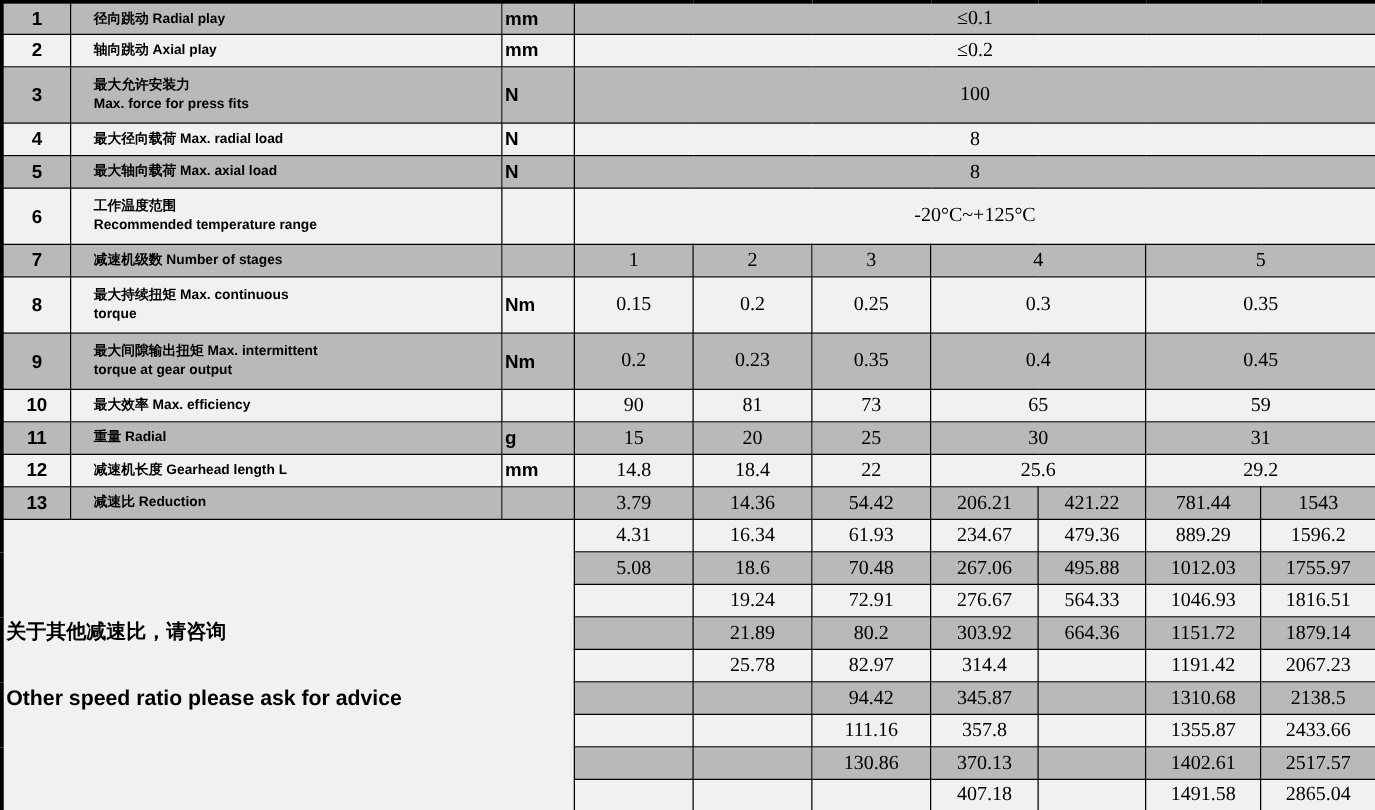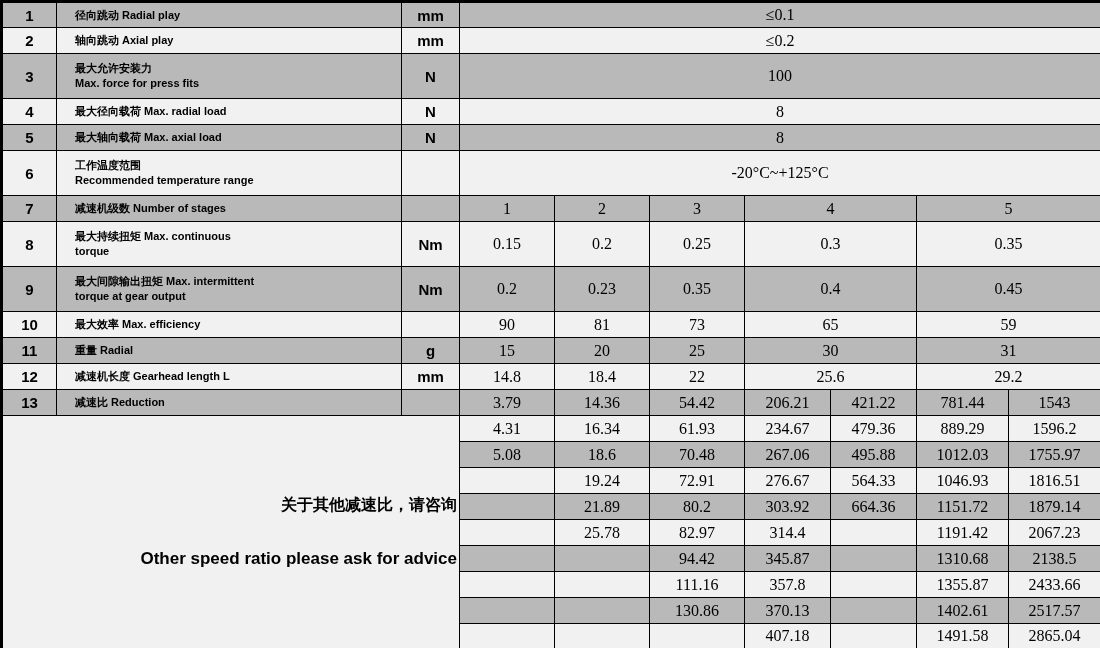--- a/index.html
+++ b/index.html
@@ -8,23 +8,23 @@
   table{border-collapse:collapse;table-layout:fixed;width:1100px;
         border:3px solid var(--border,#000);}
   td{border:1px solid var(--border,#000);vertical-align:middle;
      box-sizing:border-box;padding:1px 2px;overflow:hidden;}
   tr{height:26px;}
   tr.tall{height:45px;}
   .gray{background:var(--row-gray,#b9b9b9);}
   .light{background:var(--row-light,#f1f1f1);}
   .num{font-weight:bold;font-size:15px;text-align:center;}
   .label{font-weight:bold;font-size:11px;text-align:left;padding-left:18px;line-height:1.35;}
-  .unit{font-weight:bold;font-size:15px;text-align:center;}
+  .unit{font-weight:bold;font-size:15px;text-align:left;}
   .val{font-family:"Liberation Serif",serif;font-size:16px;text-align:center;}
-  .note-cell{background:var(--row-light,#f1f1f1);text-align:right;vertical-align:middle;}
+  .note-cell{background:var(--row-light,#f1f1f1);text-align:left;vertical-align:middle;}
   .note-zh{font-weight:bold;font-size:16px;margin-bottom:3px;}
   .note-en{font-weight:bold;font-size:17px;margin-top:33px;}
 </style>
 </head>
 <body>
 
 <div id="frame">
   <table id="spec-table">
     <colgroup>
       <col style="width:55px">

